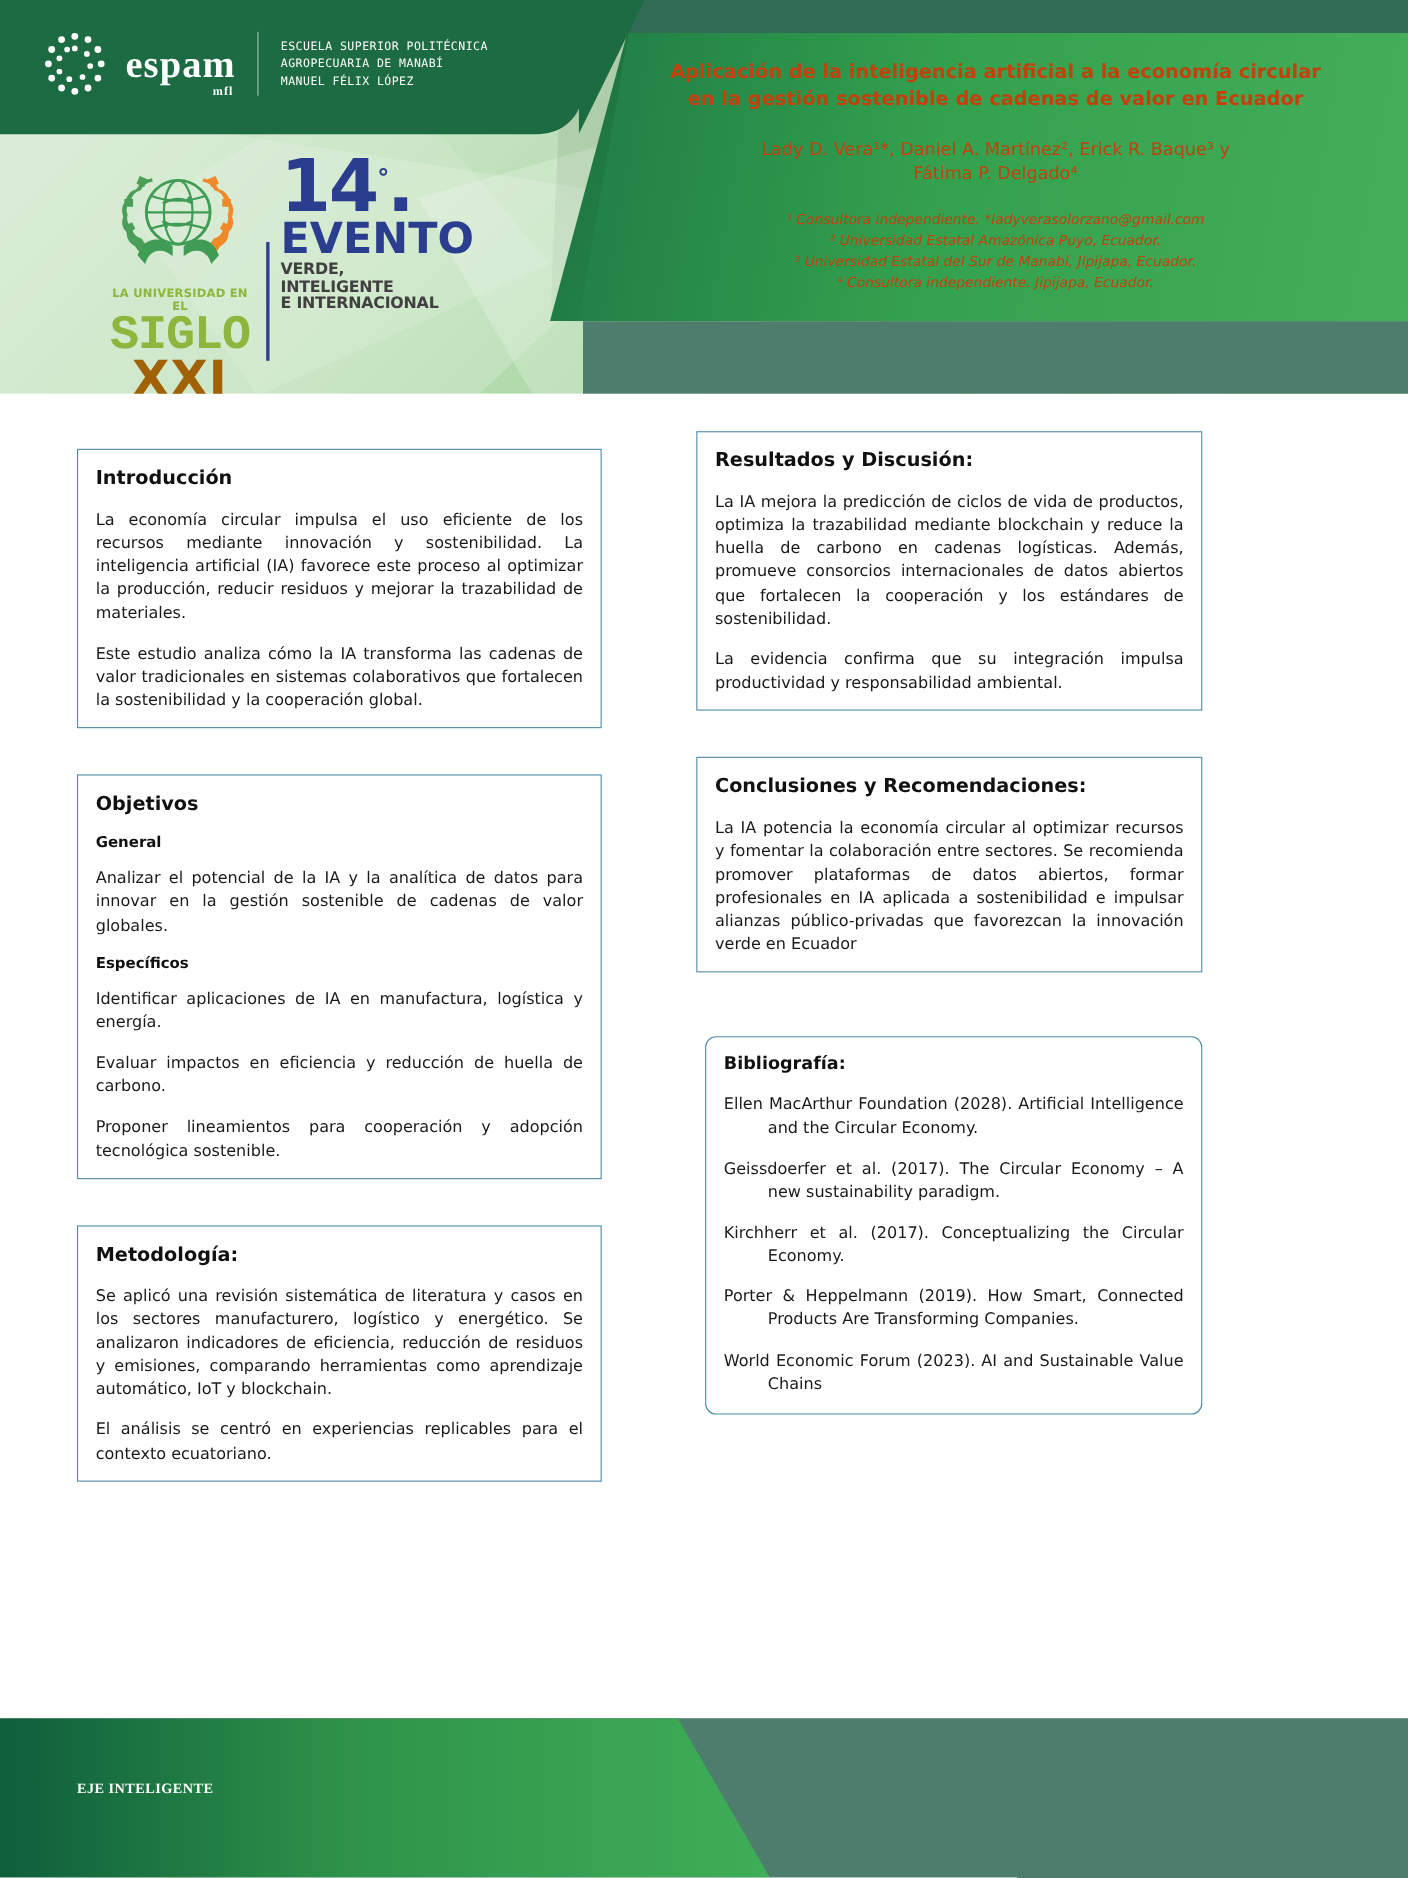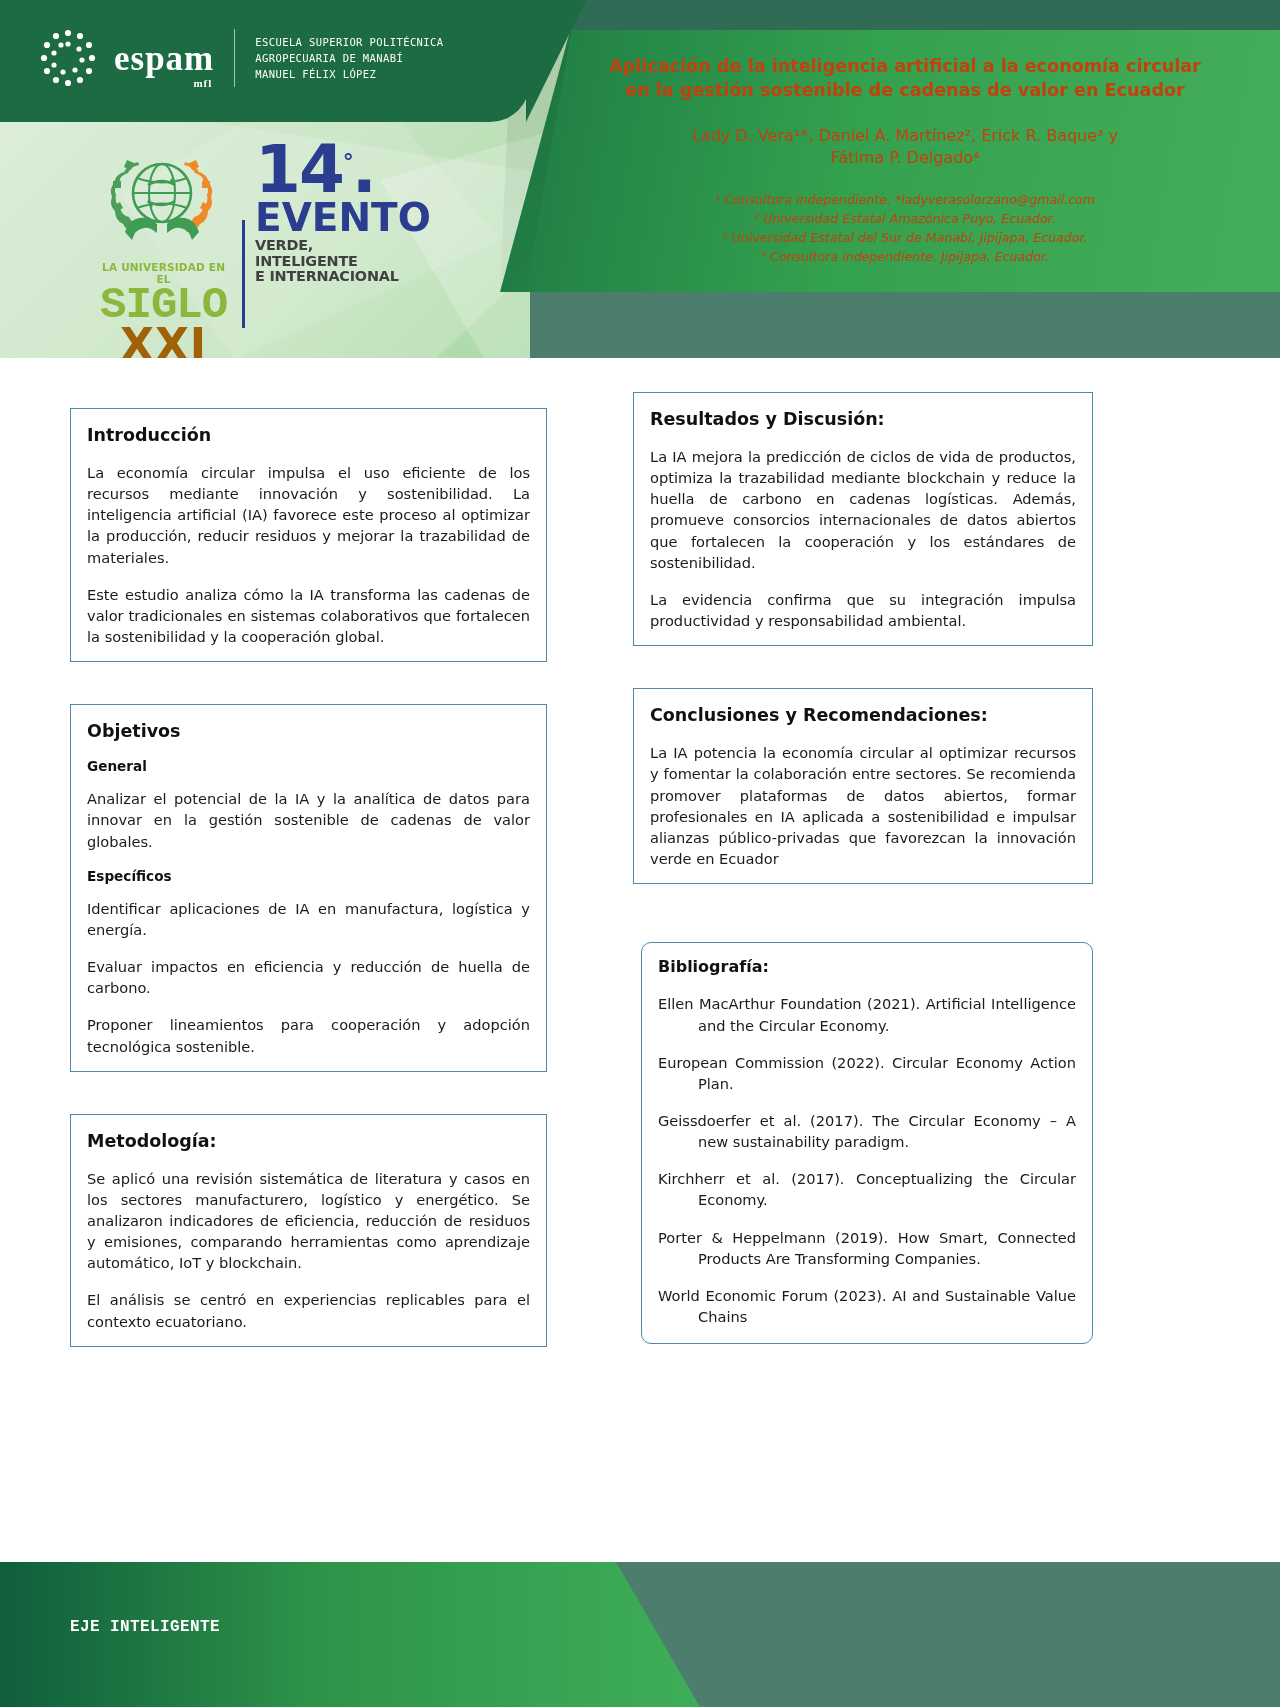--- a/index.html
+++ b/index.html
@@ -299,23 +299,23 @@
   .footer-green {
     position: absolute; left: 0; top: 24px;
     width: 700px; height: 145px;
     background: linear-gradient(90deg, #0f5e3c 0%, #2e9349 45%, #3fae58 100%);
     clip-path: polygon(0 0, 88% 0, 100% 100%, 0 100%);
     border-top-right-radius: 6px;
   }
   .footer-label {
     position: absolute;
     left: 70px; top: 80px;
-    font-family: Liberation Mono, monospace;
-    font-weight: bold;
-    font-size: 16px;
+    font-family: Liberation Serif, serif;
+    font-weight: bold;
+    font-size: 13px;
     letter-spacing: 0.4px;
     color: #ffffff;
     z-index: 4;
   }
 </style>
 </head>
 <body>
 
 <div class="header">
   <div class="hdr-bg-light"></div>
@@ -461,22 +461,21 @@
       <p>La evidencia confirma que su integración impulsa productividad y responsabilidad ambiental.</p>
     </section>
 
     <section class="panel" style="margin-bottom:58px;">
       <h2 class="panel-title">Conclusiones y Recomendaciones:</h2>
       <p>La IA potencia la economía circular al optimizar recursos y fomentar la colaboración entre sectores. Se recomienda promover plataformas de datos abiertos, formar profesionales en IA aplicada a sostenibilidad e impulsar alianzas público-privadas que favorezcan la innovación verde en Ecuador</p>
     </section>
 
     <section class="panel panel-biblio" style="margin-left:8px;border-radius:10px;">
       <h2 class="panel-title">Bibliografía:</h2>
-      <p class="biblio-item">Ellen MacArthur Foundation (2021). Artificial Intelligence and the Circular Economy.</p>
-      <p class="biblio-item">European Commission (2022). Circular Economy Action Plan.</p>
+      <p class="biblio-item">Ellen MacArthur Foundation (2028). Artificial Intelligence and the Circular Economy.</p>
       <p class="biblio-item">Geissdoerfer et al. (2017). The Circular Economy – A new sustainability paradigm.</p>
       <p class="biblio-item">Kirchherr et al. (2017). Conceptualizing the Circular Economy.</p>
       <p class="biblio-item">Porter &amp; Heppelmann (2019). How Smart, Connected Products Are Transforming Companies.</p>
       <p class="biblio-item">World Economic Forum (2023). AI and Sustainable Value Chains</p>
     </section>
 
   </div>
 </div>
 
 <div class="footer">

